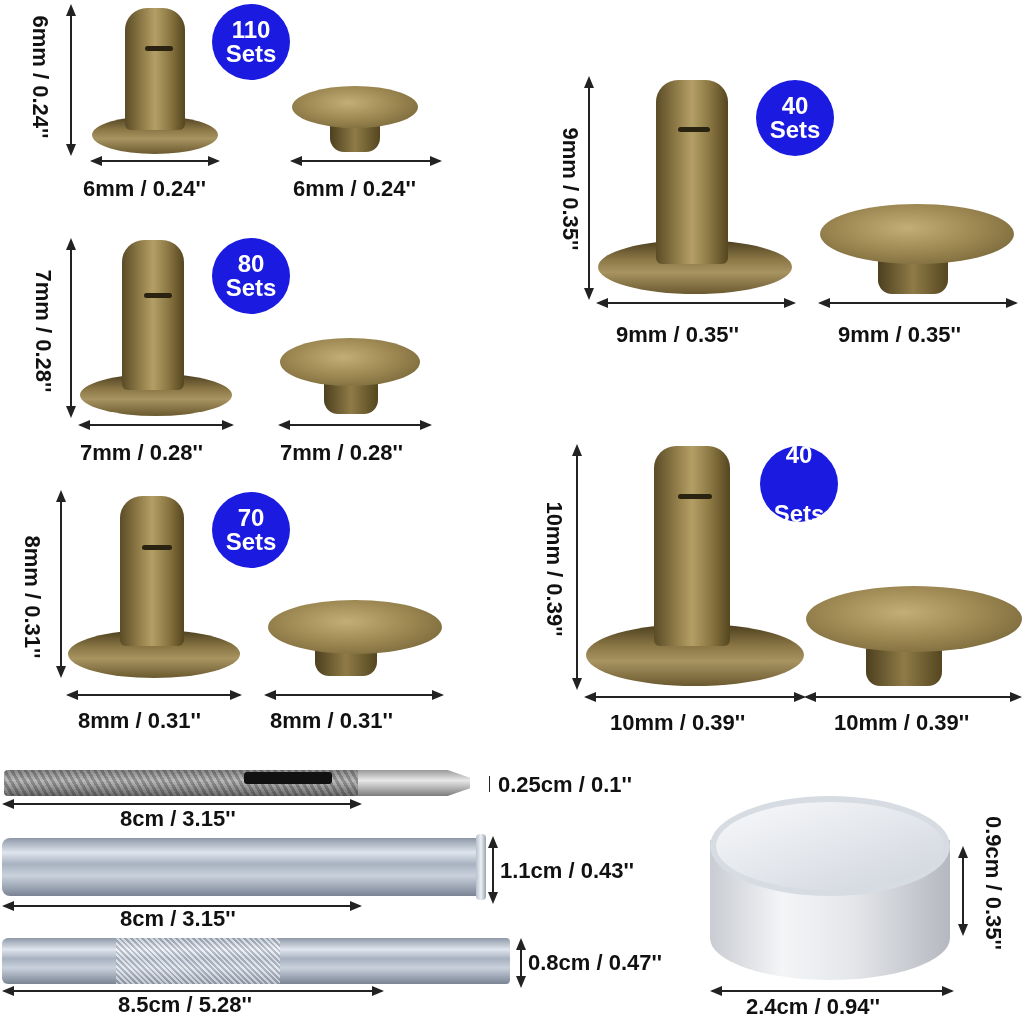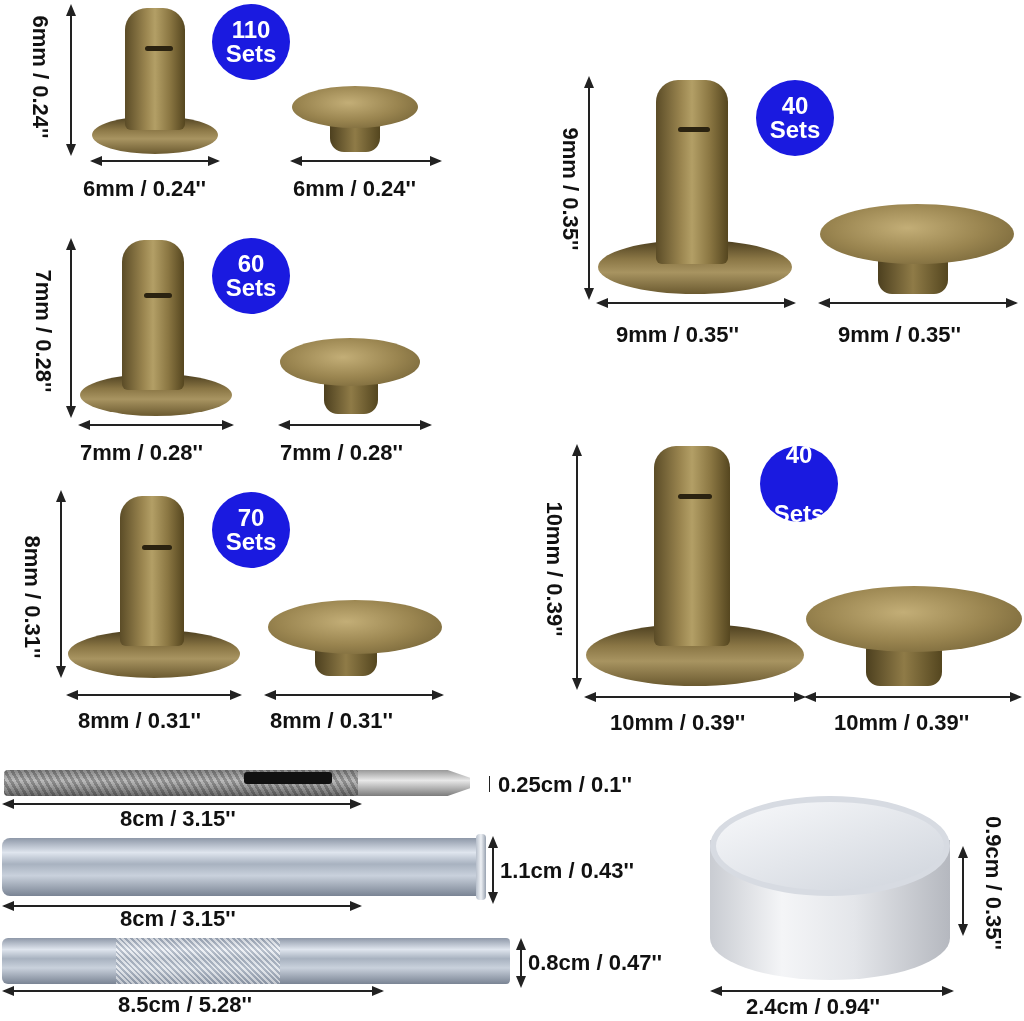--- a/index.html
+++ b/index.html
@@ -75,21 +75,21 @@
   <div class="label" style="left:80px;top:440px;">7mm / 0.28''</div>
 
   <div class="capneck" style="left:324px;top:368px;width:54px;height:46px;"></div>
   <div class="cap" style="left:280px;top:338px;width:140px;height:48px;"></div>
   <div class="hline" style="left:280px;top:424px;width:150px;"></div>
   <div class="ah-l" style="left:278px;top:420px;"></div>
   <div class="ah-r" style="left:420px;top:420px;"></div>
   <div class="label" style="left:280px;top:440px;">7mm / 0.28''</div>
 
   <div class="badge" style="left:212px;top:238px;width:78px;height:76px;font-size:24px;">
-    <span>60</span>
+    <span>80</span>
     <span>Sets</span>
   </div>
 </div>
 
 <div>
   <div class="vline" style="left:60px;top:494px;height:178px;"></div>
   <div class="ah-u" style="left:56px;top:490px;"></div>
   <div class="ah-d" style="left:56px;top:666px;"></div>
   <div class="vlabel" style="left:-58px;top:584px;transform:rotate(90deg);width:180px;text-align:center;">8mm / 0.31''</div>
 

